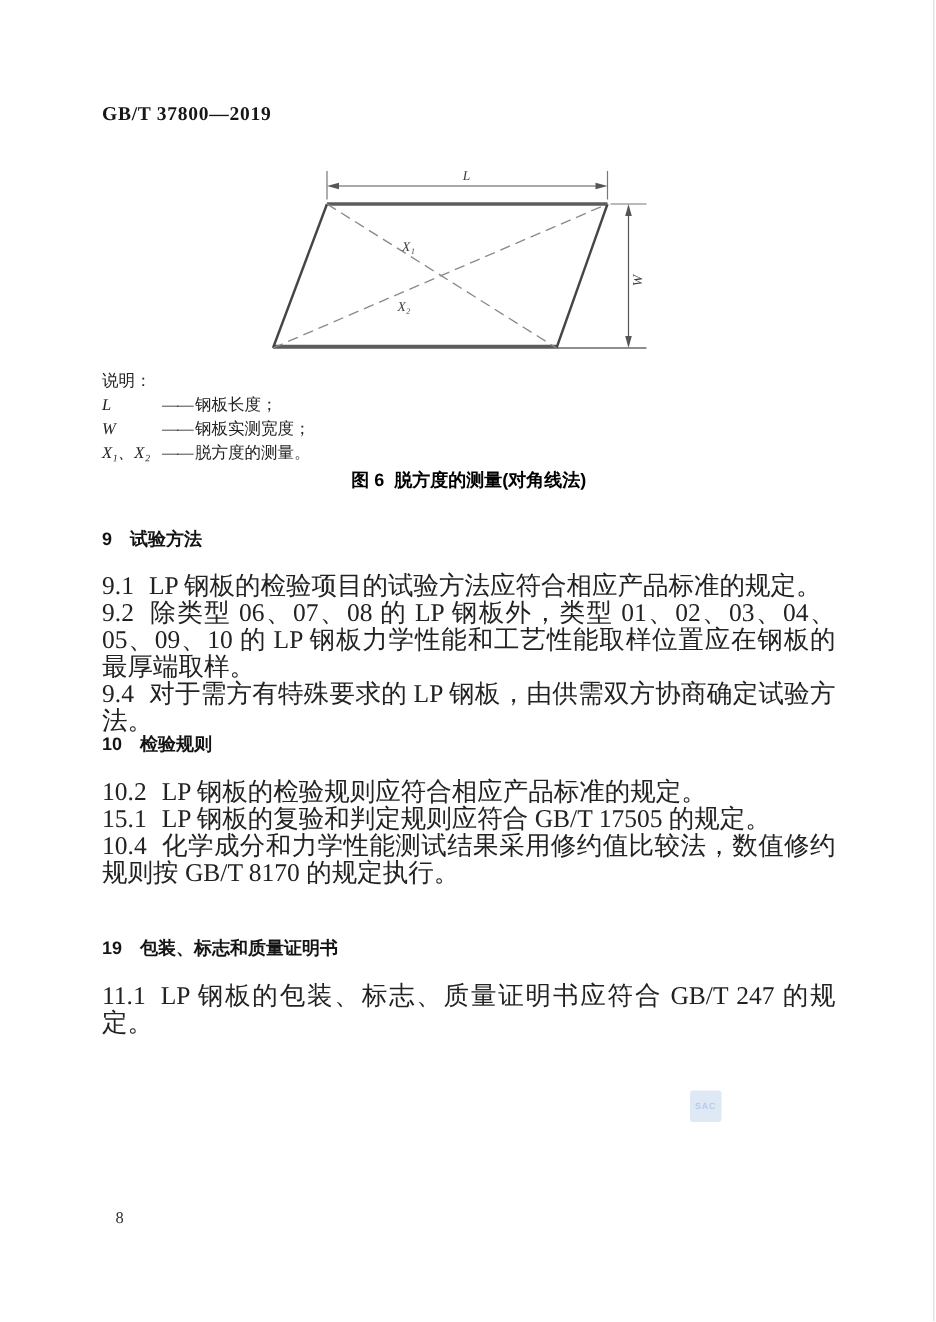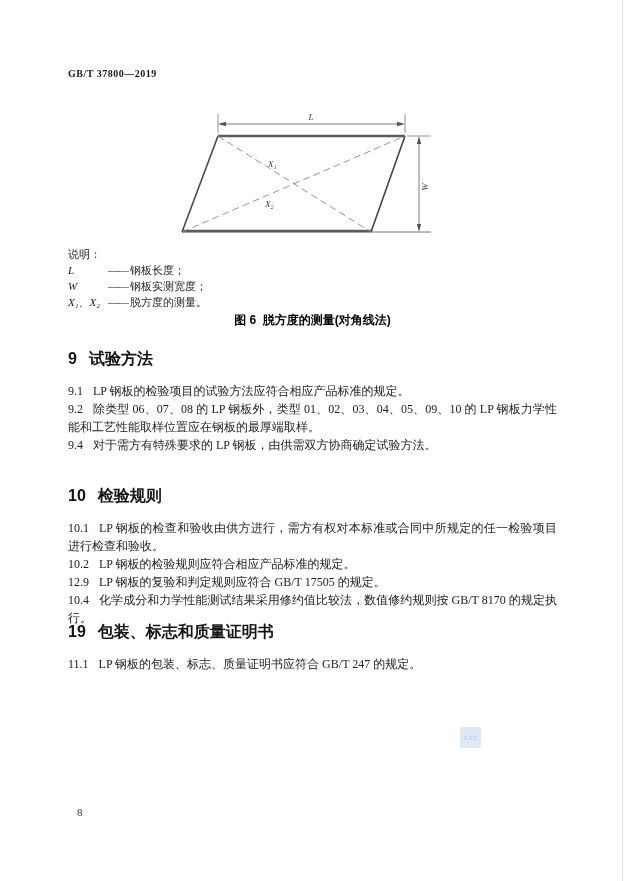--- a/index.html
+++ b/index.html
@@ -11,21 +11,21 @@
     height: 881px;
     background: #ffffff;
     overflow: hidden;
   }
   .page-edge {
     position: absolute; right: 1px; top: 0; width: 1px; height: 100%;
     background: #e3e3e3;
   }
   .doc-number {
     position: absolute; left: 68px; top: 68px;
-    font-weight: bold; font-size: 10px; letter-spacing: 0.5px;
+    font-weight: bold; font-size: 13px; letter-spacing: 0.5px;
     color: #161616;
   }
   .figure-wrap { position: absolute; left: 165px; top: 100px; width: 280px; height: 145px; }
   .legend {
     position: absolute; left: 68px; top: 246px;
     font-size: 11px; color: #222; line-height: 16px;
   }
   .legend-title { display: block; }
   .legend-row { display: flex; }
   .legend-term {
@@ -37,26 +37,26 @@
     position: absolute; left: 68px; top: 312px; width: 489px;
     text-align: center; font-weight: bold; font-size: 12px; color: #000000;
     font-family: "Liberation Sans", sans-serif;
   }
   .section { position: absolute; left: 68px; width: 489px; }
   .section-9  { top: 352px; }
   .section-10 { top: 489px; }
   .section-11 { top: 625px; }
   .section-heading {
     font-family: "Liberation Sans", sans-serif;
-    font-weight: bold; font-size: 16px; line-height: 14px;
+    font-weight: bold; font-size: 12px; line-height: 14px;
     color: #141414; margin-bottom: 16px;
   }
   .section-heading .h-num { margin-right: 12px; }
   .clause {
-    font-size: 12px; line-height: 18px; color: #222;
+    font-size: 17px; line-height: 18px; color: #222;
     text-align: justify;
   }
   .clause .c-num { margin-right: 10px; }
   .page-number {
     position: absolute; left: 77px; top: 806px;
     font-size: 11px; color: #333;
   }
   .watermark {
     position: absolute; left: 460px; top: 727px;
     width: 21px; height: 21px; border-radius: 2px;
@@ -138,23 +138,22 @@
     </div>
     <p class="clause"><span class="c-num">9.1</span><span>LP 钢板的检验项目的试验方法应符合相应产品标准的规定。</span></p>
     <p class="clause"><span class="c-num">9.2</span><span>除类型 06、07、08 的 LP 钢板外，类型 01、02、03、04、05、09、10 的 LP 钢板力学性能和工艺性能取样位置应在钢板的最厚端取样。</span></p>
     <p class="clause"><span class="c-num">9.4</span><span>对于需方有特殊要求的 LP 钢板，由供需双方协商确定试验方法。</span></p>
   </div>
 
   <div class="section section-10">
     <div class="section-heading">
       <span class="h-num">10</span><span>检验规则</span>
     </div>
-    <p class="clause"><span class="c-num">10.1</span><span>LP 钢板的检查和验收由供方进行，需方有权对本标准或合同中所规定的任一检验项目进行检查和验收。</span></p>
     <p class="clause"><span class="c-num">10.2</span><span>LP 钢板的检验规则应符合相应产品标准的规定。</span></p>
-    <p class="clause"><span class="c-num">12.9</span><span>LP 钢板的复验和判定规则应符合 GB/T 17505 的规定。</span></p>
+    <p class="clause"><span class="c-num">15.1</span><span>LP 钢板的复验和判定规则应符合 GB/T 17505 的规定。</span></p>
     <p class="clause"><span class="c-num">10.4</span><span>化学成分和力学性能测试结果采用修约值比较法，数值修约规则按 GB/T 8170 的规定执行。</span></p>
   </div>
 
   <div class="section section-11">
     <div class="section-heading">
       <span class="h-num">19</span><span>包装、标志和质量证明书</span>
     </div>
     <p class="clause"><span class="c-num">11.1</span><span>LP 钢板的包装、标志、质量证明书应符合 GB/T 247 的规定。</span></p>
   </div>
 

